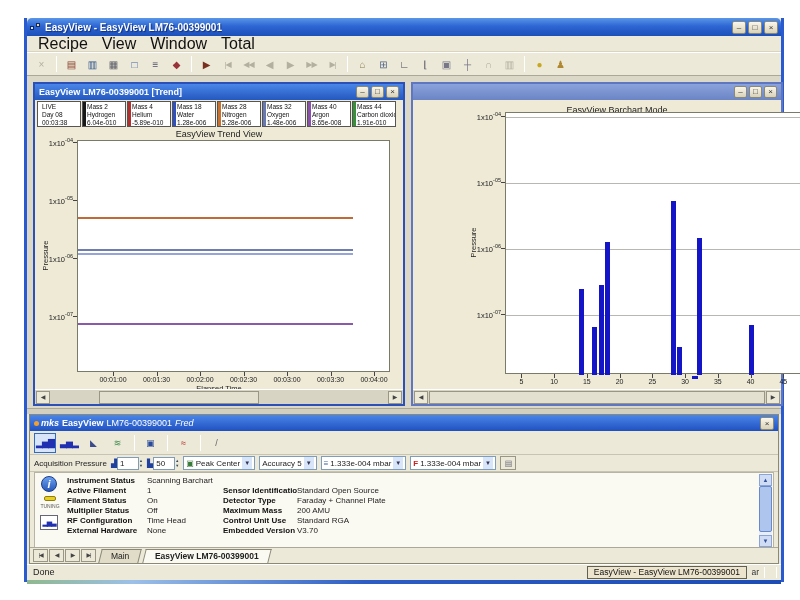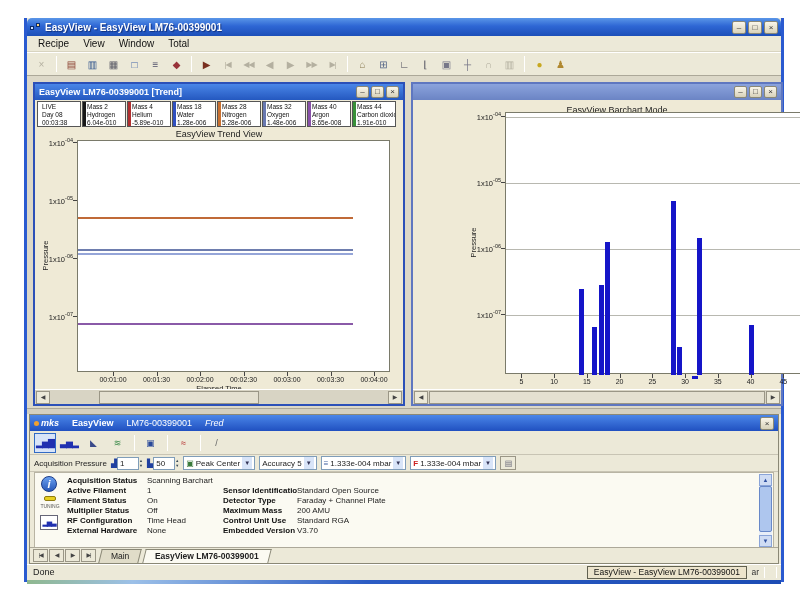--- a/index.html
+++ b/index.html
@@ -19,21 +19,21 @@
   .app-ico i { position:absolute; width:4px; height:4px; background:#cfe0ff; border:1px solid #0a2a6a; }
   .app-ico i:nth-child(1){left:0;top:4px;} .app-ico i:nth-child(2){left:6px;top:1px;background:#ffd780;}
   .capbtns { margin-left:auto; display:flex; gap:2px; }
   .capbtn { width:14px; height:13px; background:linear-gradient(180deg,#faf6ea,#d8d2ba);
     border:1px solid #8a8876; border-radius:2px; font-size:8px; line-height:11px;
     text-align:center; color:#333; cursor:default; }
   .ctitle .capbtn { width:13px; height:12px; line-height:10px; }
 
   .menubar { height:16px; background:#ECE9D8; border-bottom:1px solid #d8d4c0;
     display:flex; align-items:center; padding-left:4px; }
-  .menu-item { font-size:10px; padding:1px 7px; color:#111; }
+  .menu-item { font-size:16px; padding:1px 7px; color:#111; }
 
   .toolbar { height:24px; background:#ECE9D8; border-top:1px solid #fff;
     border-bottom:1px solid #aca899; display:flex; align-items:center; padding-left:4px; }
   .tbtn { width:19px; height:18px; margin:0 1px; font-size:10px; line-height:17px;
     text-align:center; border:1px solid transparent; border-radius:2px; white-space:nowrap; }
   .tbtn.small { font-size:8px; letter-spacing:-1px; }
   .tbtn.dis { color:#b4b0a0 !important; }
   .tsep { width:1px; height:16px; background:#aca899; border-right:1px solid #fff; margin:0 4px; }
 
   
@@ -75,21 +75,21 @@
     border-top:1px solid #fff; }
   .sarrow { position:absolute; top:1px; width:14px; height:13px; background:#ece9d8;
     border:1px solid #9a9686; font-size:6px; line-height:11px; text-align:center; color:#444; }
   .sthumb { position:absolute; top:1px; height:13px; background:#e4e0d0;
     border:1px solid #9a9686; }
 
   
   .splitter { height:6px; background:#d4d0c0; border-top:1px solid #aca899; }
   .panel { position:relative; height:150px; background:#ECE9D8; border:1px solid #8a8876; margin:0 2px; }
   .ptitle { height:16px; background:linear-gradient(180deg,#4a86e8,#2050c0);
-    display:flex; align-items:center; padding:0 4px; color:#fff; font-size:9px; gap:13px; }
+    display:flex; align-items:center; padding:0 4px; color:#fff; font-size:9px; gap:3px; }
   .mks { color:#fff; font-weight:bold; font-style:italic; font-size:9px; }
   .mks::before { content:""; display:inline-block; width:5px; height:5px; border-radius:50%;
     background:#f0a030; margin-right:2px; }
   .ptitle b { font-size:9px; } .ptitle i { font-size:9px; }
   .pclose { margin-left:auto; }
   .ptools { height:24px; display:flex; align-items:center; padding-left:4px;
     border-bottom:1px solid #c8c4b4; }
   .ptbtn { width:22px; height:20px; margin-right:2px; text-align:center; font-size:9px;
     line-height:19px; border:1px solid transparent; letter-spacing:-1px; }
   .ptbtn.sel { border:1px solid #316ac5; background:#d8e4f8; }
@@ -436,21 +436,21 @@
         <div class="sidecol">
           <div class="info-ico">i</div>
           <div class="tuning">
             <span class="led"></span>
             <div>TUNING</div>
           </div>
           <div class="mini-chart-ico">▂▅▃</div>
         </div>
         <div class="stable" id="stable">
             <div class="strow">
-              <span class="stlabel">Acquisition Status</span>
+              <span class="stlabel">Instrument Status</span>
               <span class="stval">Scanning Barchart</span>
               <span class="stlabel"></span>
               <span class="stval"></span>
             </div>
             <div class="strow">
               <span class="stlabel">Active Filament</span>
               <span class="stval">1</span>
               <span class="stlabel">Sensor Identification</span>
               <span class="stval">Standard Open Source</span>
             </div>

